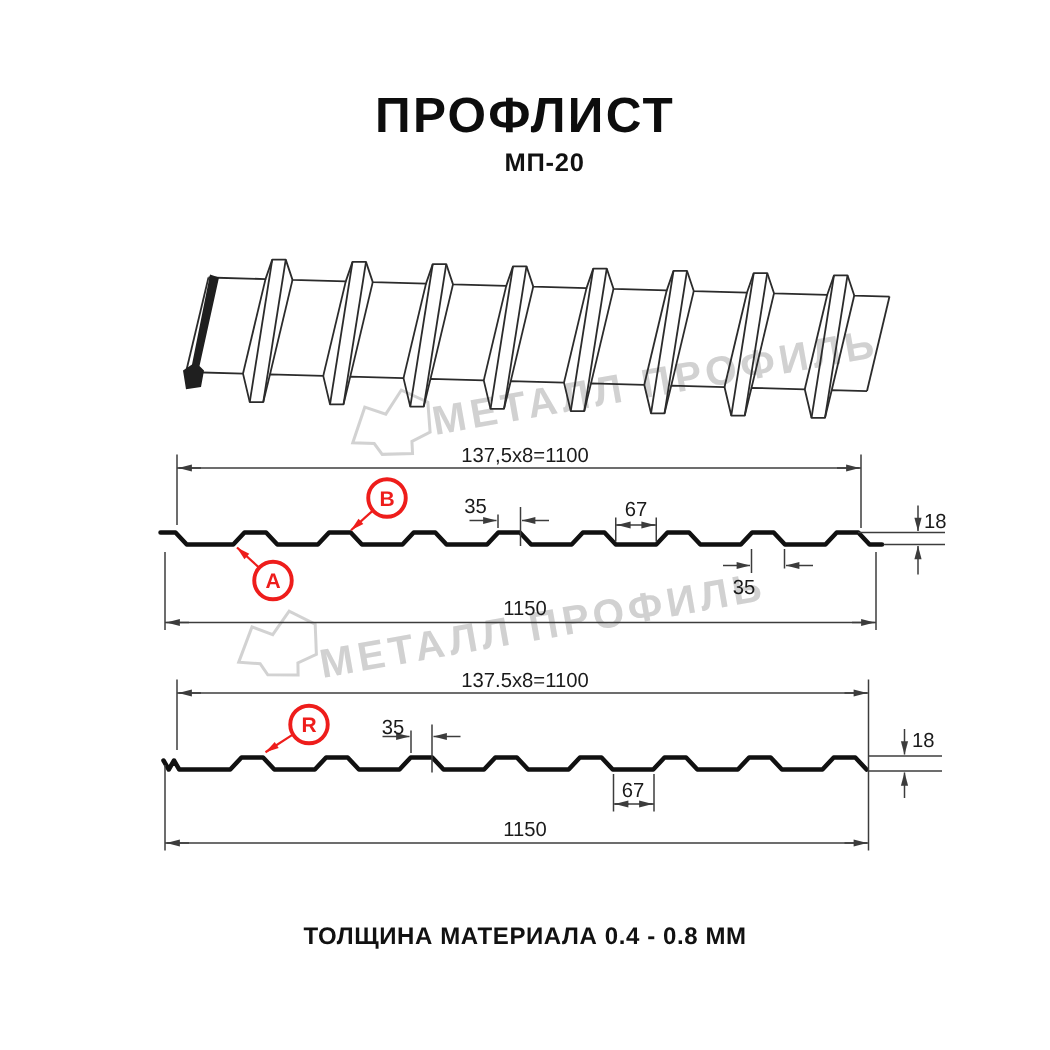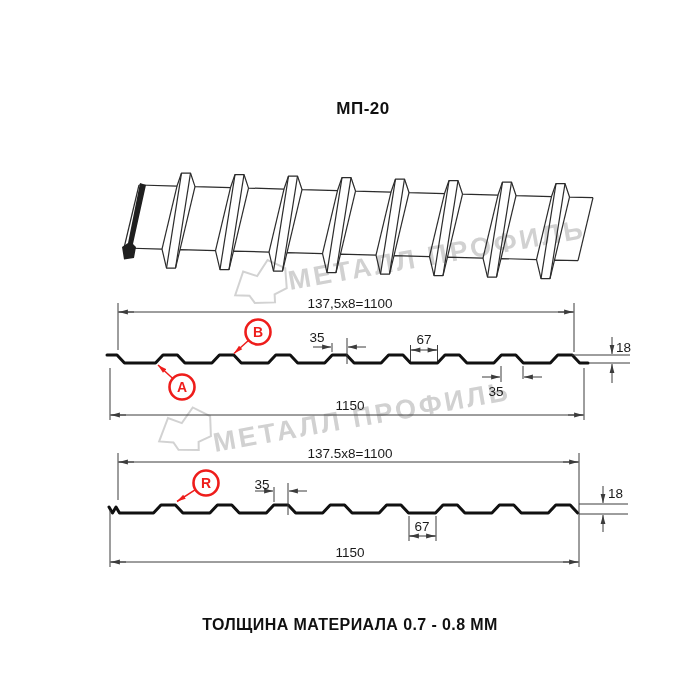--- a/index.html
+++ b/index.html
@@ -20,20 +20,21 @@
   .rletter{font-size:14px;font-weight:bold;fill:#ee1d1b;text-anchor:middle;}
   .dim{font-size:13.5px;fill:#1a1a1a;}
   .wm{font-size:27px;font-weight:bold;letter-spacing:3px;fill:#c9c9c9;opacity:.85;}
   .wmlogo{fill:none;stroke:#cdcdcd;stroke-width:2;opacity:.9;}
   .band{fill:#1f1f1f;stroke:none;}
 </style>
 </head>
 <body>
 
 <div class="canvas">
+  <div class="title">ПРОФЛИСТ</div>
   <div class="subtitle">МП-20</div>
 
   <svg id="dwg" width="700" height="700" viewBox="0 0 700 700">
     <defs>
       <marker id="am" markerUnits="userSpaceOnUse" markerWidth="10" markerHeight="6" refX="9.3" refY="3" orient="auto">
         <path d="M0.4,0.6 L9.4,3 L0.4,5.4 Z" fill="#3c3c3c"></path>
       </marker>
       <marker id="ar" markerUnits="userSpaceOnUse" markerWidth="10" markerHeight="6" refX="9.3" refY="3" orient="auto">
         <path d="M0.4,0.6 L9.4,3 L0.4,5.4 Z" fill="#ee1d1b"></path>
       </marker>
@@ -170,14 +171,14 @@
       <circle class="rcirc" cx="258" cy="332" r="12.5"></circle>
       <text class="rletter" x="258" y="337">B</text>
     </g>
     <g>
       <line class="thin red" x1="195.4" y1="489.6" x2="177" y2="501.5" marker-end="url(#ar)"></line>
       <circle class="rcirc" cx="206" cy="483" r="12.5"></circle>
       <text class="rletter" x="206" y="488">R</text>
     </g>
   </svg>
 
-  <div class="footer">ТОЛЩИНА МАТЕРИАЛА 0.7 - 0.8 ММ</div>
+  <div class="footer">ТОЛЩИНА МАТЕРИАЛА 0.4 - 0.8 ММ</div>
 </div>
 
 </body></html>

